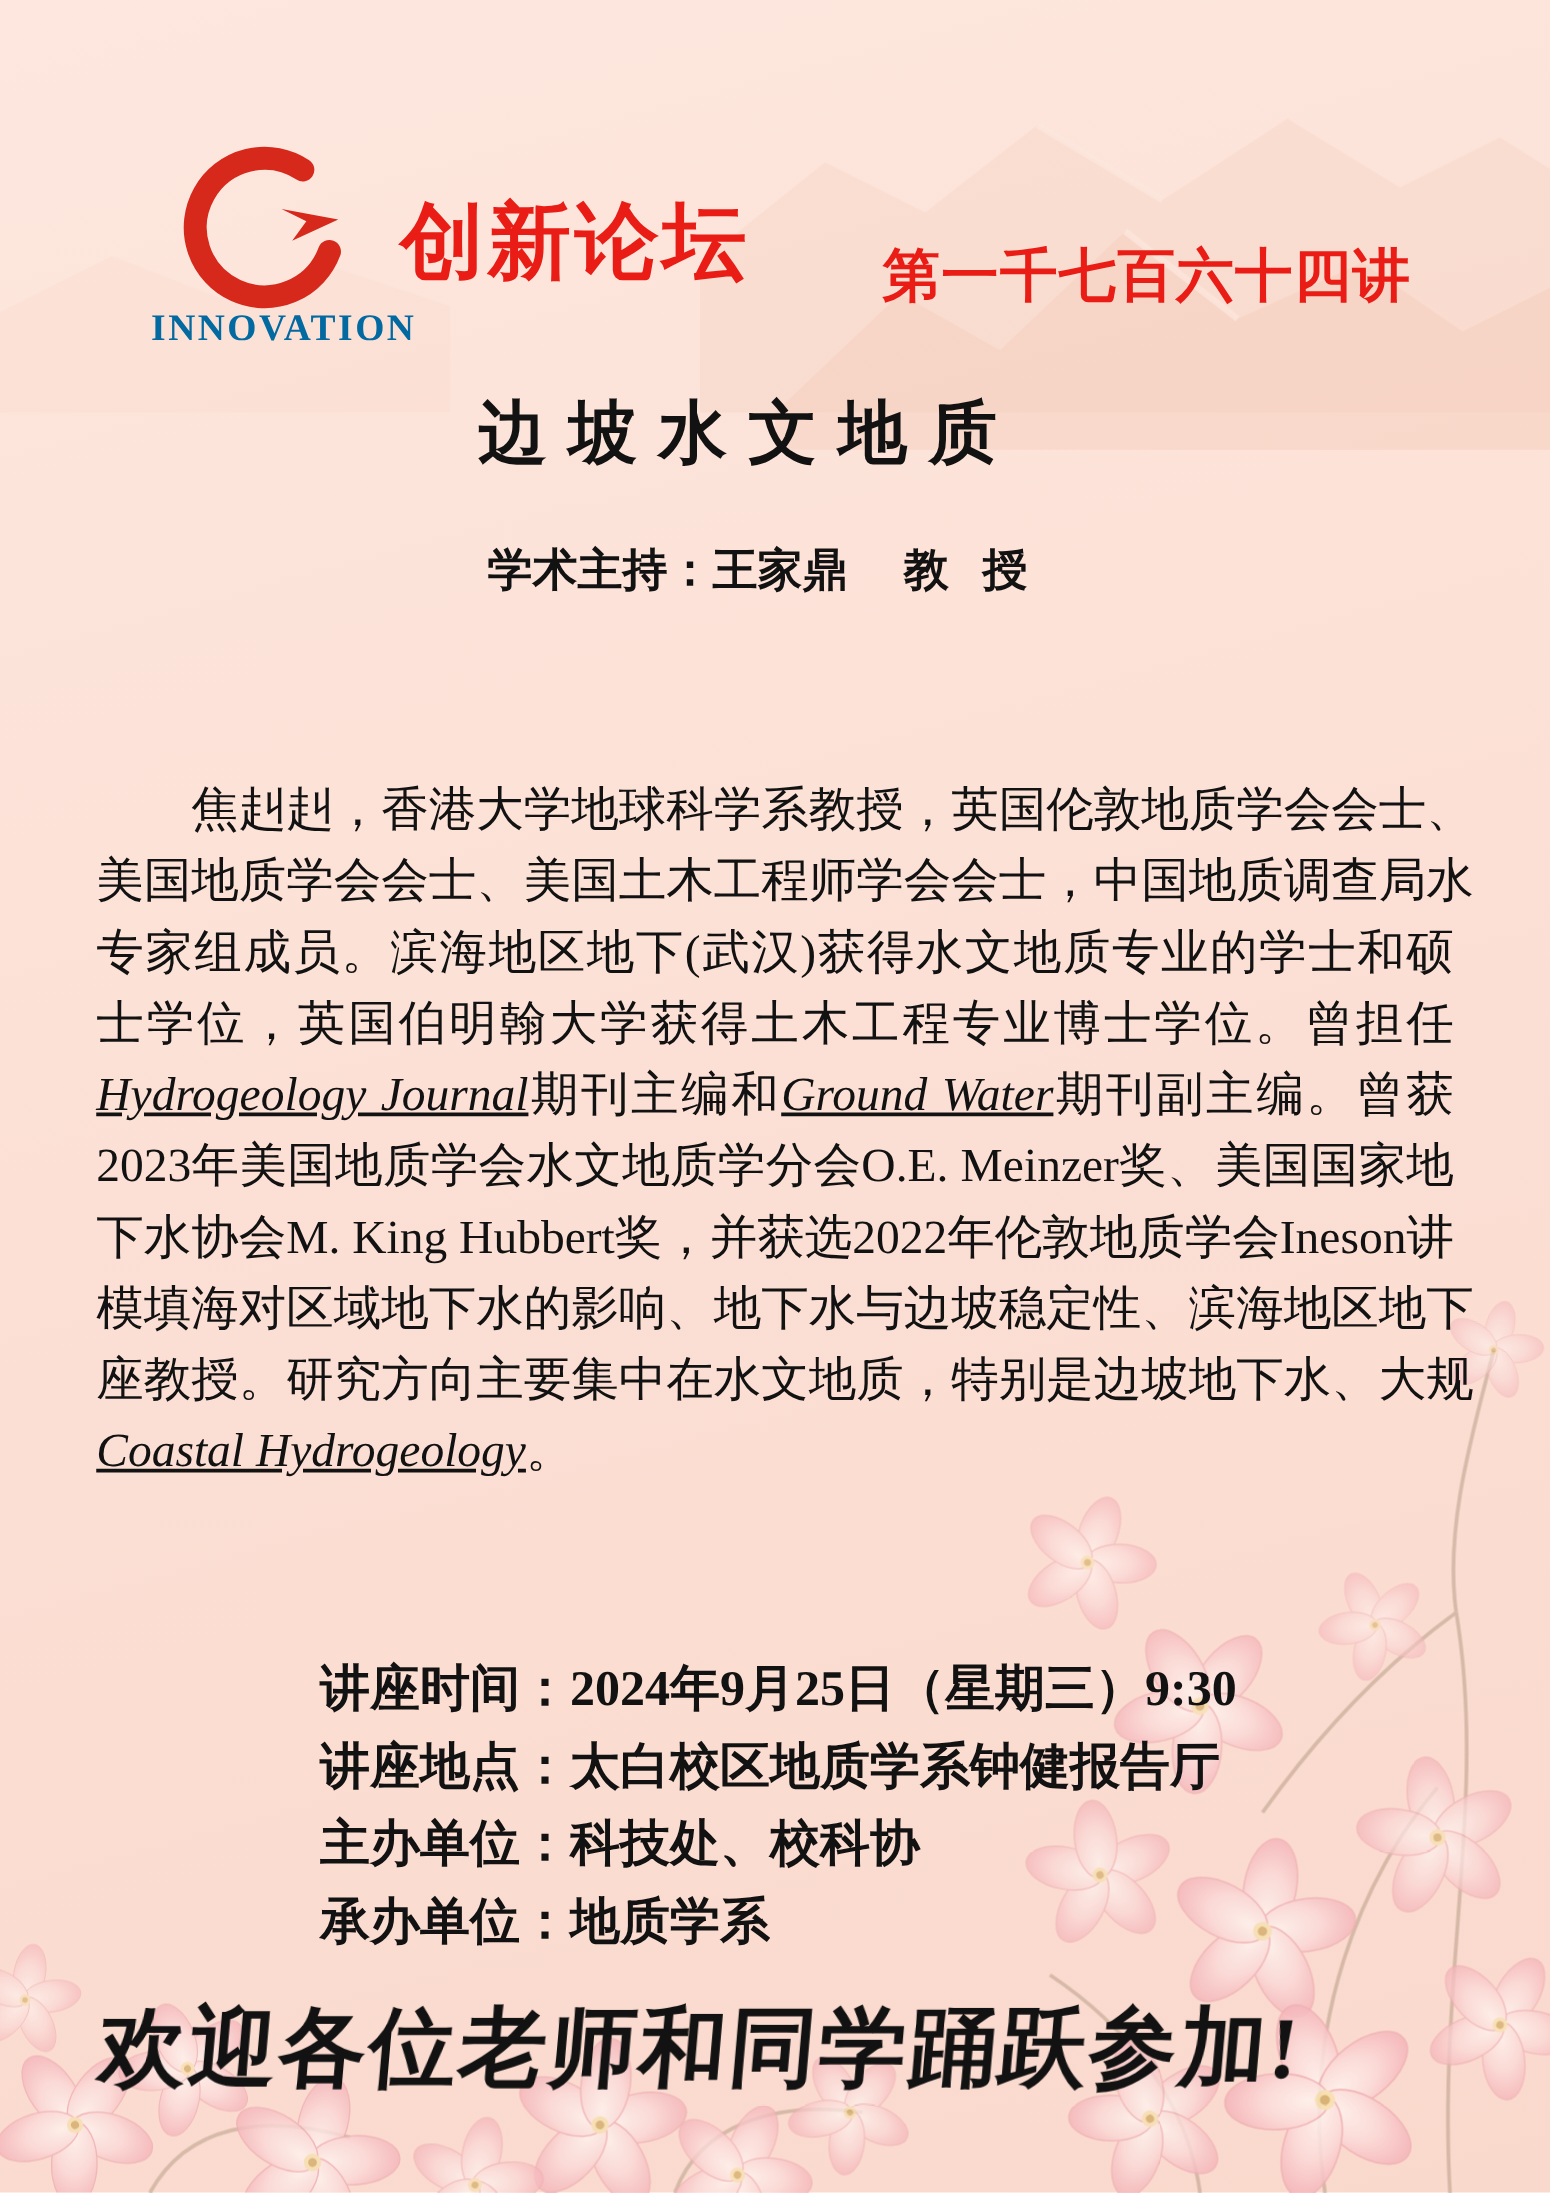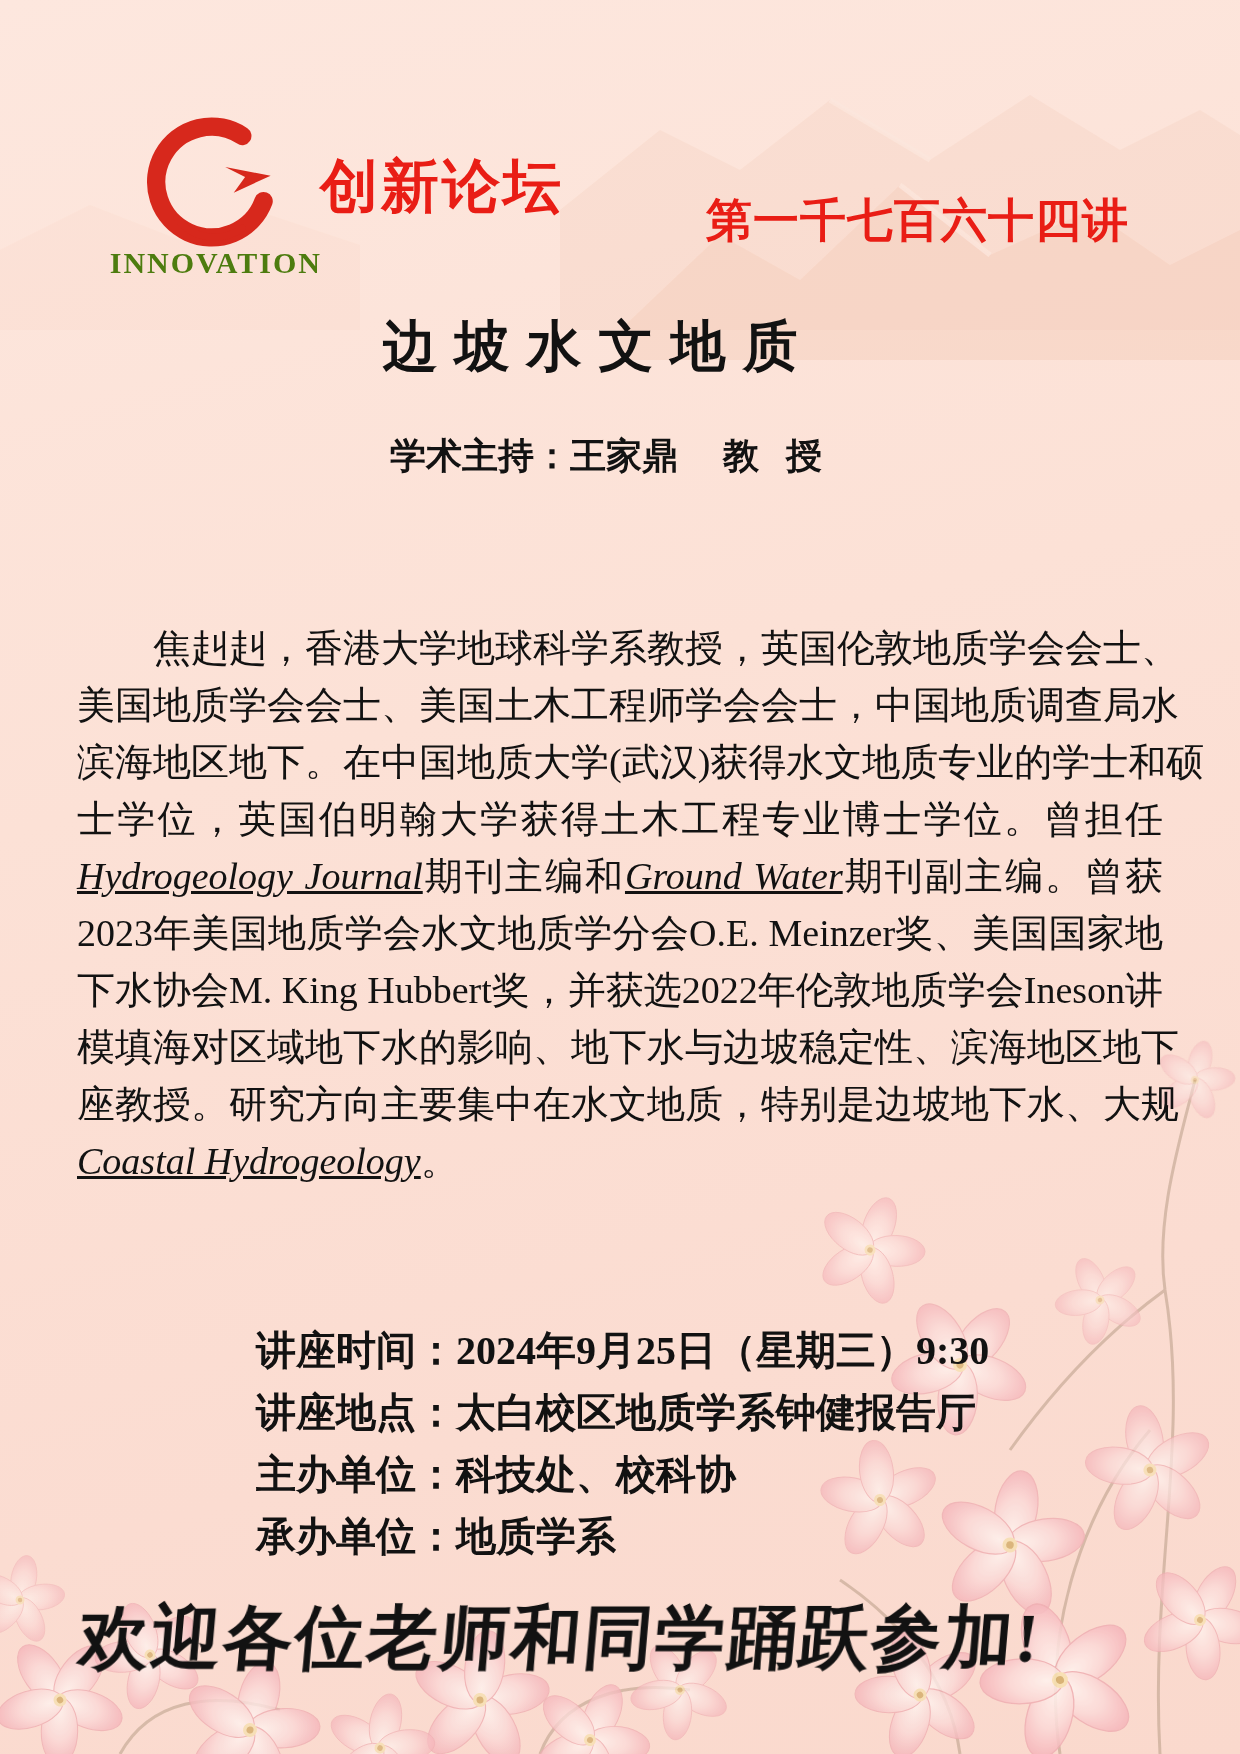--- a/index.html
+++ b/index.html
@@ -4,23 +4,23 @@
 <style>
   html,body{margin:0;padding:0;}
   body{
     width:1240px;height:1754px;position:relative;overflow:hidden;
     background:linear-gradient(165deg,#fde7de 0%,#fce1d6 40%,#fbdcd1 75%,#fad9cd 100%);
     font-family:"Liberation Serif","DejaVu Serif",serif;color:#121212;
   }
   .layer{position:absolute;inset:0;pointer-events:none;}
   
   .logo-mark{position:absolute;left:140px;top:116px;width:142px;height:142px;}
-  .logo-text{position:absolute;left:100px;top:246px;width:222px;text-align:right;
-    font-size:30px;letter-spacing:2px;color:#4d7c0f;font-weight:600;}
-  .forum-title{position:absolute;left:320px;top:148px;font-size:58px;font-weight:bold;
+  .logo-text{position:absolute;left:116px;top:246px;width:222px;text-align:center;
+    font-size:30px;letter-spacing:2px;color:#0369a1;font-weight:600;}
+  .forum-title{position:absolute;left:320px;top:148px;font-size:67px;font-weight:bold;
     color:#e91d15;font-family:"Liberation Sans","DejaVu Sans",sans-serif;letter-spacing:3px;text-align:right;}
   .forum-number{position:absolute;left:706px;top:190px;font-size:46px;font-weight:bold;
     color:#e91d15;font-family:"Liberation Sans","DejaVu Sans",sans-serif;letter-spacing:1px;}
   
   .lecture-title{position:absolute;top:310px;left:0;width:1180px;text-align:center;
     font-size:55px;font-weight:bold;letter-spacing:17px;text-indent:17px;}
   
   .speakers{position:absolute;left:390px;top:430px;font-size:36px;font-weight:bold;line-height:53px;}
   .speaker-row{white-space:nowrap;}
   .speaker-title{margin-left:1.25em;letter-spacing:0.25em;}
@@ -115,21 +115,21 @@
 
 <div class="speakers">
   <div class="speaker-row">
     <span>学术主持：</span><span>王家鼎</span><span class="speaker-title">教 授</span>
   </div>
 </div>
 
 <div class="bio">
     <div class="bio-line indent"><span>焦赳赳，香港大学地球科学系教授，英国伦敦地质学会会士、</span></div>
     <div class="bio-line"><span>美国地质学会会士、美国土木工程师学会会士，中国地质调查局水</span></div>
-    <div class="bio-line"><span>滨海地区地下。在中国地质大学(武汉)获得水文地质专业的学士和硕</span></div>
+    <div class="bio-line"><span>专家组成员。滨海地区地下(武汉)获得水文地质专业的学士和硕</span></div>
     <div class="bio-line"><span>士学位，英国伯明翰大学获得土木工程专业博士学位。曾担任</span></div>
     <div class="bio-line"><span class="en-italic">Hydrogeology Journal</span><span>期刊主编和</span><span class="en-italic">Ground Water</span><span>期刊副主编。曾获</span></div>
     <div class="bio-line"><span>2023年美国地质学会水文地质学分会O.E. Meinzer奖、美国国家地</span></div>
     <div class="bio-line"><span>下水协会M. King Hubbert奖，并获选2022年伦敦地质学会Ineson讲</span></div>
     <div class="bio-line"><span>模填海对区域地下水的影响、地下水与边坡稳定性、滨海地区地下</span></div>
     <div class="bio-line"><span>座教授。研究方向主要集中在水文地质，特别是边坡地下水、大规</span></div>
     <div class="bio-line no-justify"><span class="en-italic">Coastal Hydrogeology</span><span>。</span></div>
   </div>
 
 <div class="details">

